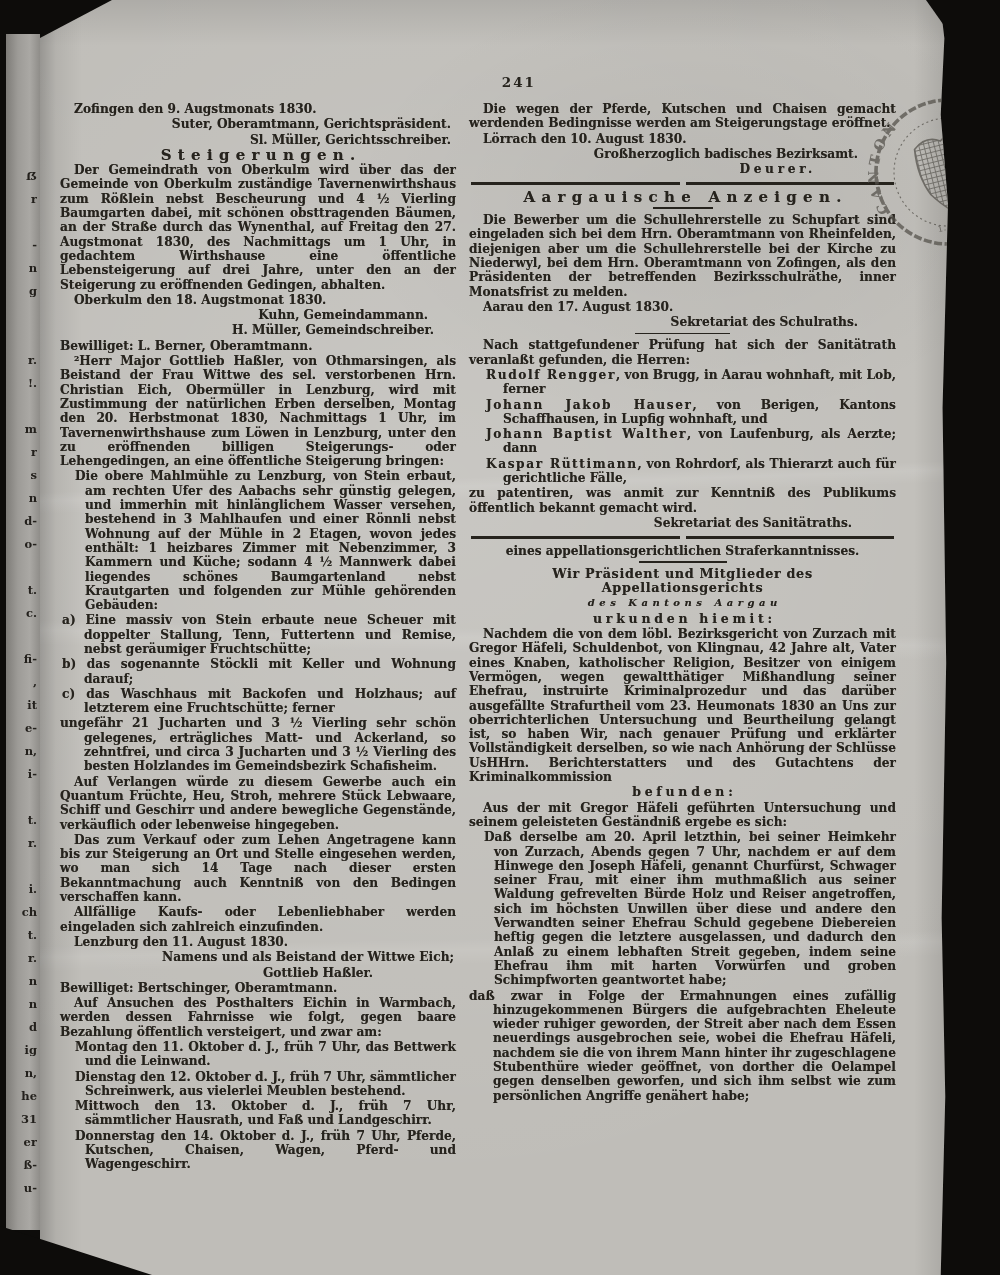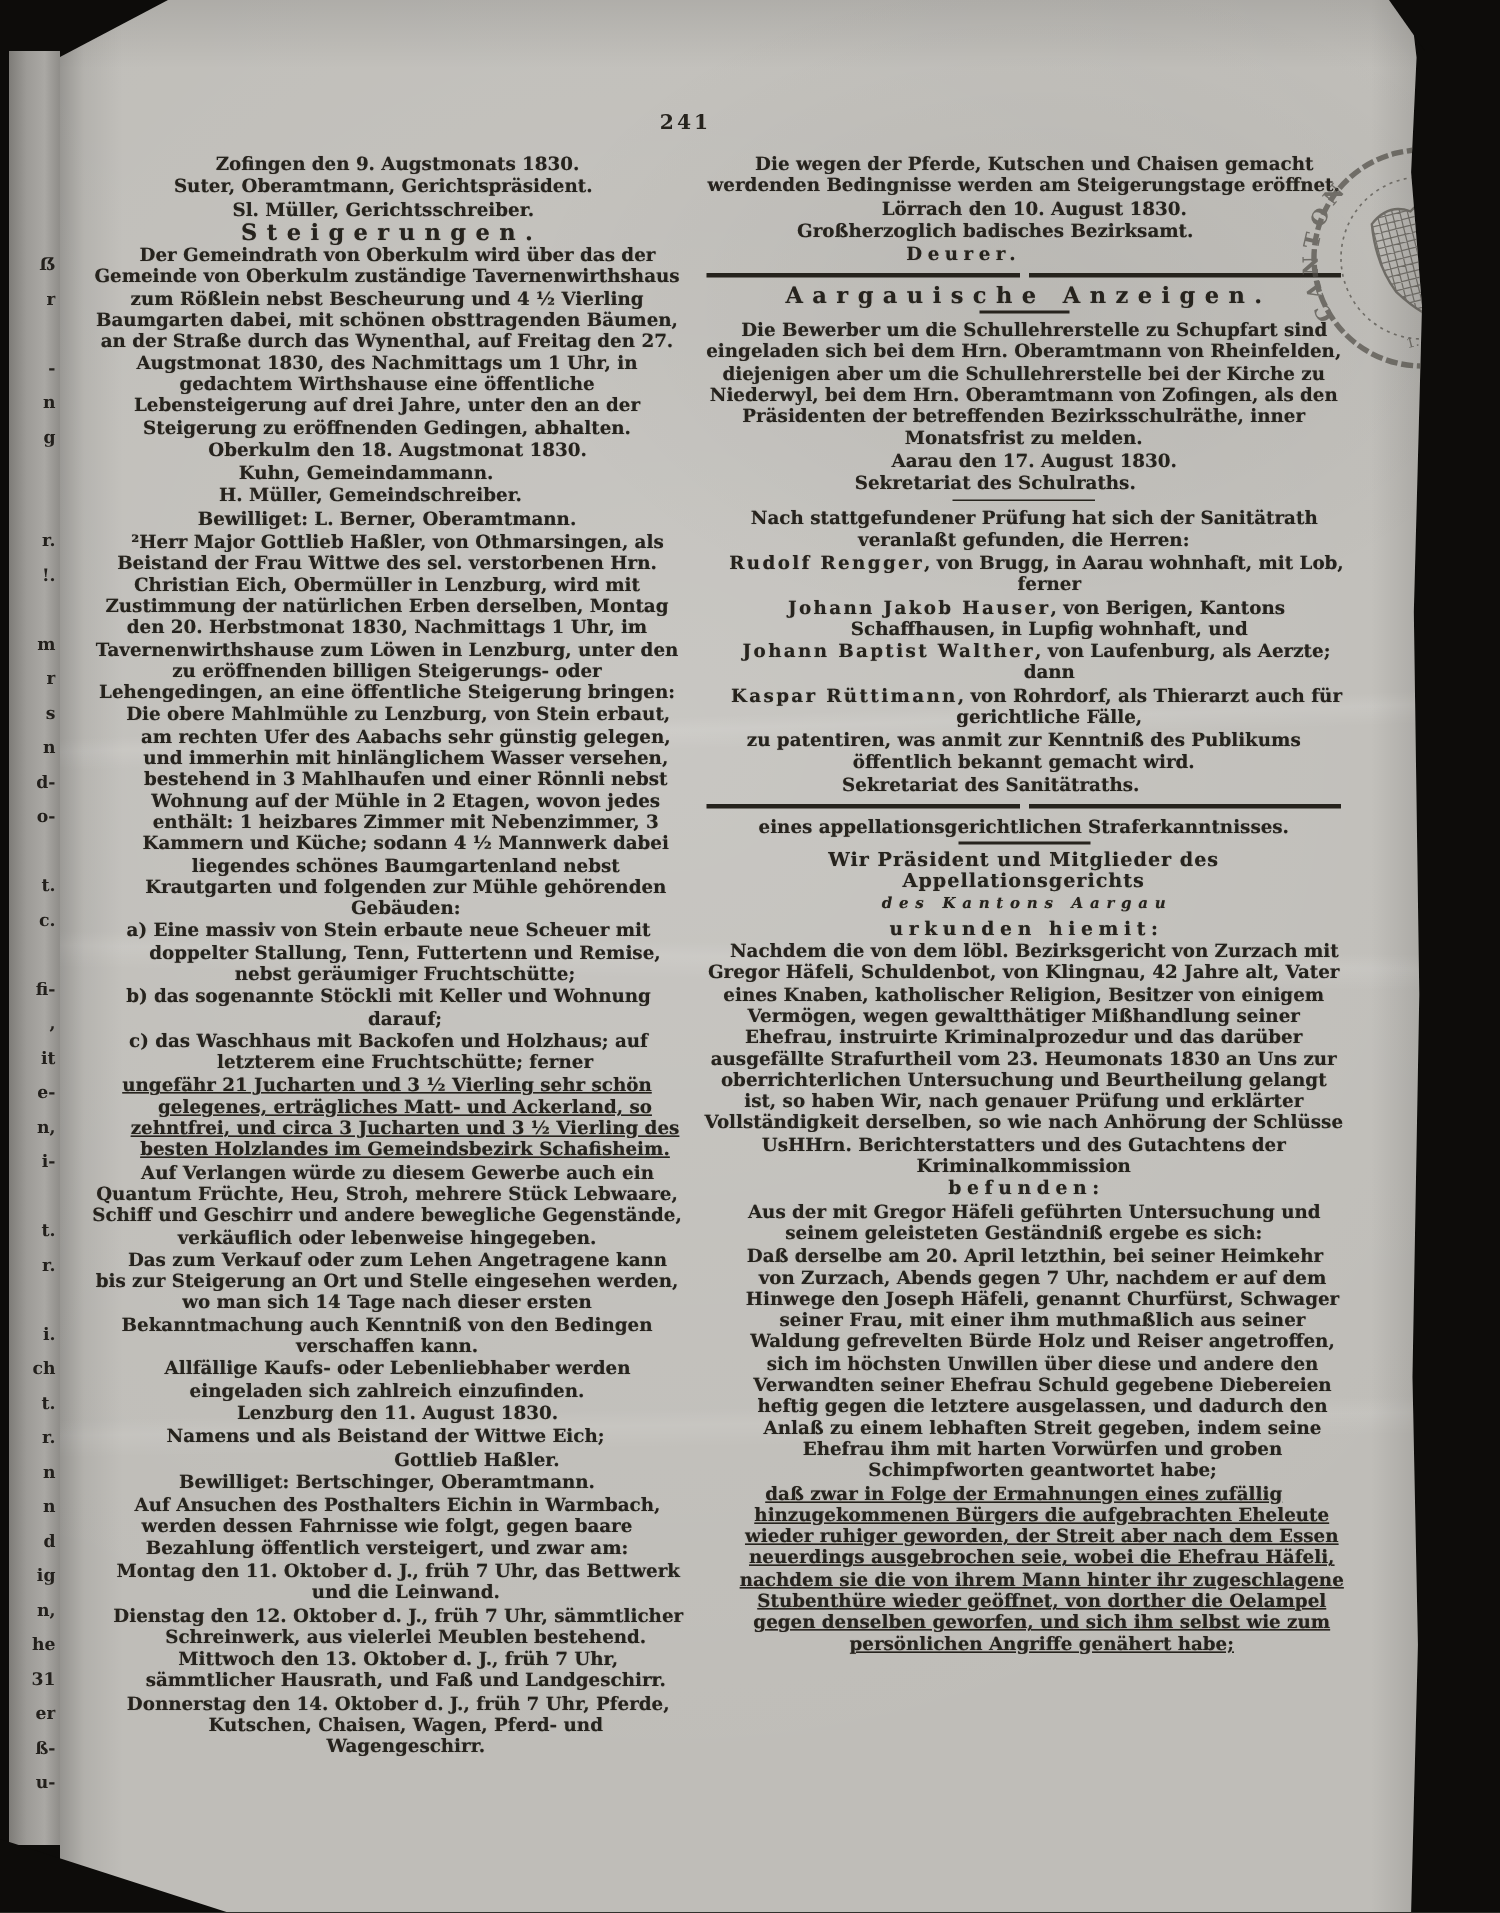--- a/index.html
+++ b/index.html
@@ -18,37 +18,37 @@
       linear-gradient(90deg, rgba(0,0,0,.22) 0, rgba(0,0,0,.07) 16px, rgba(0,0,0,0) 42px),
       linear-gradient(270deg, rgba(0,0,0,.12) 0, rgba(0,0,0,0) 34px),
       linear-gradient(180deg, rgba(0,0,0,.10), rgba(0,0,0,0) 46px),
       linear-gradient(178deg, rgba(0,0,0,0) 492px, rgba(255,255,255,.10) 501px, rgba(0,0,0,0) 514px),
       linear-gradient(181deg, rgba(0,0,0,0) 636px, rgba(255,255,255,.10) 646px, rgba(0,0,0,0) 661px),
       linear-gradient(179deg, rgba(0,0,0,0) 946px, rgba(255,255,255,.09) 957px, rgba(0,0,0,0) 972px),
       radial-gradient(55% 25% at 72% 16%, rgba(0,0,0,.05), rgba(0,0,0,0) 70%),
       #bfbdb8;
     clip-path:polygon(0 0,99.1% 0,99.6% 3%,99.2% 9%,100% 16%,99.4% 32%,99.8% 52%,99.3% 72%,99.7% 86%,99.2% 100%,0 100%);
     color:#26231d;}
-  .pageno{position:absolute;left:352px;top:74px;width:130px;text-align:center;
+  .pageno{position:absolute;left:366px;top:74px;width:130px;text-align:right;
     font-size:13.5px;font-weight:bold;letter-spacing:2px;}
   .cols{position:absolute;left:20px;top:102px;width:846px;display:flex;gap:13px;}
   .col{text-align:justify;font-size:12.2px;line-height:14.3px;font-weight:bold;
     text-shadow:0 0 .6px rgba(20,16,10,.45);}
   .colL{width:396px;}
   .colR{width:427px;}
-  .col p{margin:0 0 1px 0;text-align:center;}
+  .col p{margin:0 0 1px 0;}
   .para{text-indent:14px;}
   .cont{text-indent:0;}
   .noind{text-indent:0;}
   .date{text-indent:14px;}
   .sig{text-align:right;padding-right:5px;}
   .sigc{text-align:center;padding-left:120px;}
   .sigd{text-align:right;letter-spacing:.3em;}
   .hang{padding-left:25px;text-indent:-10px;}
-  .hang2{padding-left:24px;text-indent:-24px;text-decoration:underline;}
+  .hang2{padding-left:24px;text-indent:-24px;}
   .list{padding-left:24px;text-indent:-22px;}
   .heading{text-align:center;font-size:15px;letter-spacing:.42em;text-indent:.42em;
     margin:9px 0 6px 0;text-align-last:center;}
   .heading2{text-align:center;font-size:13.5px;letter-spacing:.5em;text-indent:.5em;
     margin:7px 0 1px 0;text-align-last:center;}
   .center{text-align:center;text-align-last:center;}
   .wir{text-align:center;text-align-last:center;letter-spacing:.05em;font-size:12.8px;margin-top:5px;}
   .cspread{text-align:center;text-align-last:center;letter-spacing:.45em;text-indent:.45em;font-size:10px;font-style:italic;}
   .cspread2{text-align:center;text-align-last:center;letter-spacing:.3em;text-indent:.3em;font-size:12.5px;margin:1px 0 2px 0;}
   .doctor{padding-left:34px;text-indent:-17px;}

